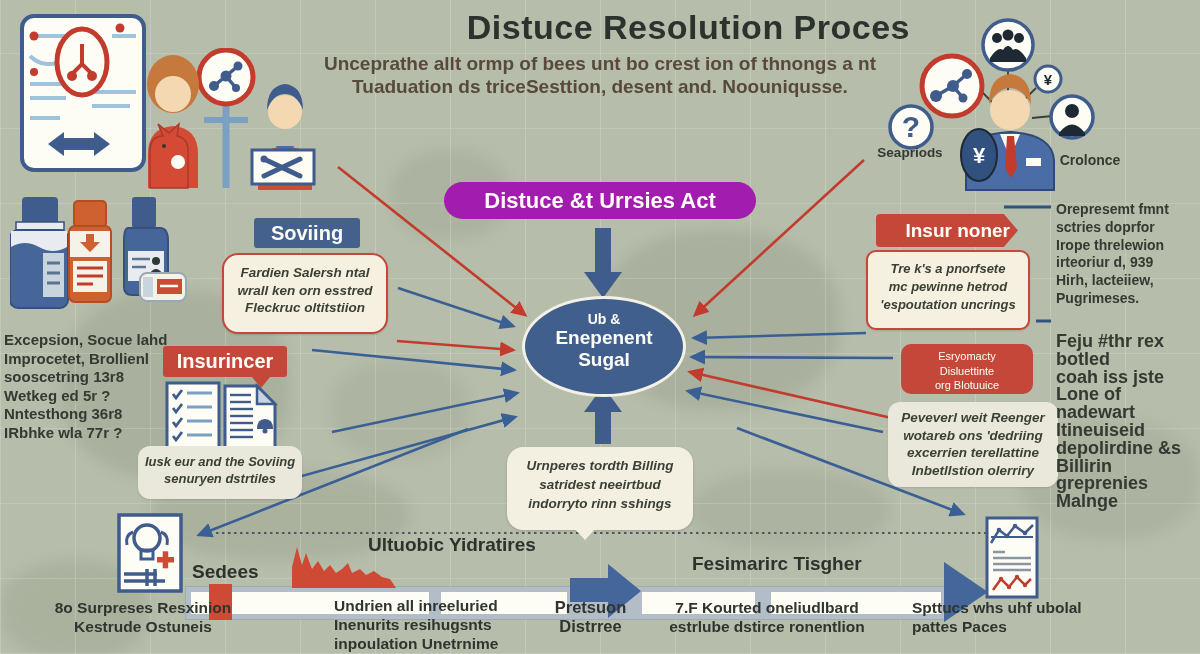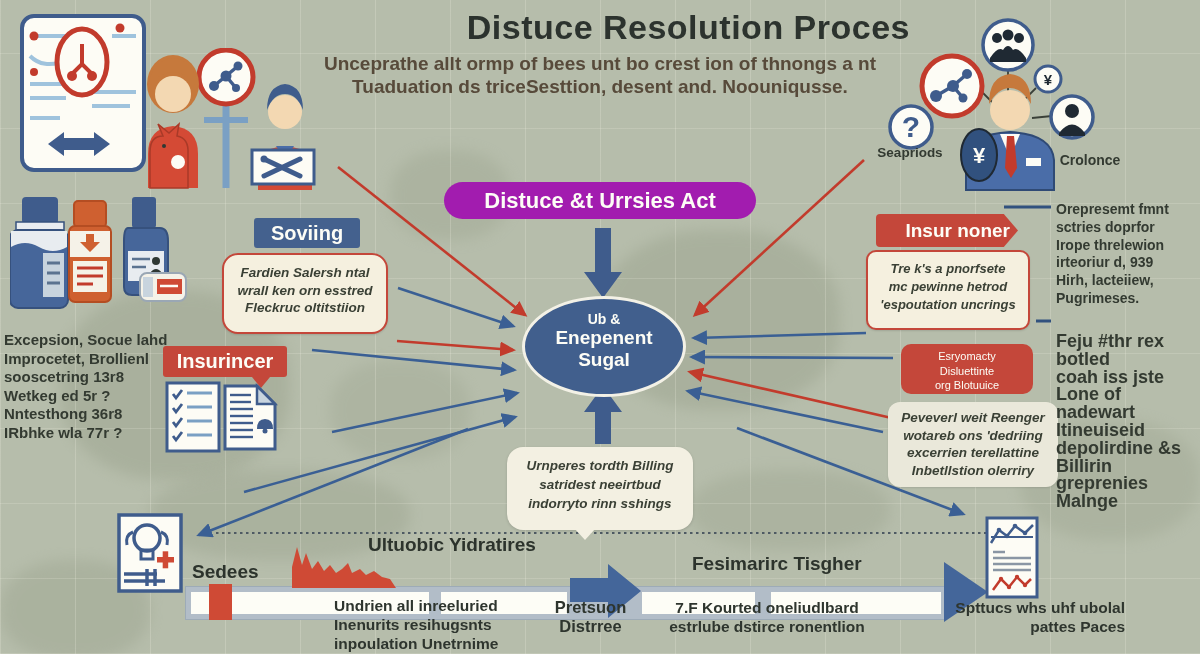--- a/index.html
+++ b/index.html
@@ -220,20 +220,24 @@
         <line x1="65" y1="42" x2="88" y2="42"></line>
           <line x1="65" y1="49" x2="88" y2="49"></line>
         <line x1="65" y1="56" x2="88" y2="56"></line>
       </g>
       <g>
         <path d="M92,48 q0,-10 8,-10 q8,0 8,10 z" fill="#3f5c8c"></path>
         <circle cx="100" cy="50" r="2.5" fill="#3f5c8c"></circle>
       </g>
     </g>
   </svg>
+  <div class="abs card-soft" style="left:138px;top:446px;width:164px;height:46px;font-size:13px;line-height:17px;padding-top:7px;">
+    <span class="ln">Iusk eur and the Soviing</span>
+    <span class="ln">senuryen dstrtiles</span>
+  </div>
 
   <div class="abs banner-blue act-banner">Distuce &amp;t Urrsies Act</div>
   <div class="abs ellipse">
     <span class="ln e1">Ub &amp;</span>
     <span class="ln e2">Enepenent</span>
     <span class="ln e2">Sugal</span>
   </div>
   <div class="abs tooltip">
     <span class="ln">Urnperes tordth Billing</span>
     <span class="ln">satridest neeirtbud</span>
@@ -381,34 +385,38 @@
     </g>
     <polyline points="8,74 16,63 24,71 32,61 40,69 46,63" fill="none" stroke="#c23b2c" stroke-width="2.5"></polyline>
     <g fill="#c23b2c">
       <circle cx="16" cy="63" r="2.2"></circle>
         <circle cx="24" cy="71" r="2.2"></circle>
         <circle cx="32" cy="61" r="2.2"></circle>
         <circle cx="40" cy="69" r="2.2"></circle>
     </g>
   </svg>
 
+  <div class="abs caption" style="left:8px;top:598px;width:270px;text-align:center;">
+    <span class="ln">8o Surpreses Resxinion</span>
+    <span class="ln">Kestrude Ostuneis</span>
+  </div>
   <div class="abs caption" style="left:334px;top:596px;width:185px;">
     <span class="ln">Undrien all inreeluried</span>
     <span class="ln">Inenurits resihugsnts</span>
     <span class="ln">inpoulation Unetrnime</span>
   </div>
   <div class="abs caption" style="left:543px;top:598px;width:95px;text-align:center;font-size:16.5px;">
     <span class="ln">Pretsuon</span>
     <span class="ln">Distrree</span>
   </div>
   <div class="abs caption" style="left:658px;top:598px;width:218px;text-align:center;">
     <span class="ln">7.F Kourted oneliudlbard</span>
     <span class="ln">estrlube dstirce ronentlion</span>
   </div>
-  <div class="abs caption" style="left:940px;top:598px;width:185px;text-align:right;">
+  <div class="abs caption" style="left:912px;top:598px;width:185px;text-align:left;">
     <span class="ln">Spttucs whs uhf ubolal</span>
     <span class="ln">pattes Paces</span>
   </div>
 
   <svg class="abs z2" style="left:0;top:0;pointer-events:none;" width="1200" height="654" viewBox="0 0 1200 654">
     <defs>
       <marker id="mb" markerUnits="userSpaceOnUse" markerWidth="17" markerHeight="15" refX="13" refY="7.5" orient="auto">
         <path d="M0,0 L16,7.5 L0,15 Z" fill="#3a5f94"></path>
       </marker>
       <marker id="mr" markerUnits="userSpaceOnUse" markerWidth="17" markerHeight="15" refX="13" refY="7.5" orient="auto">

